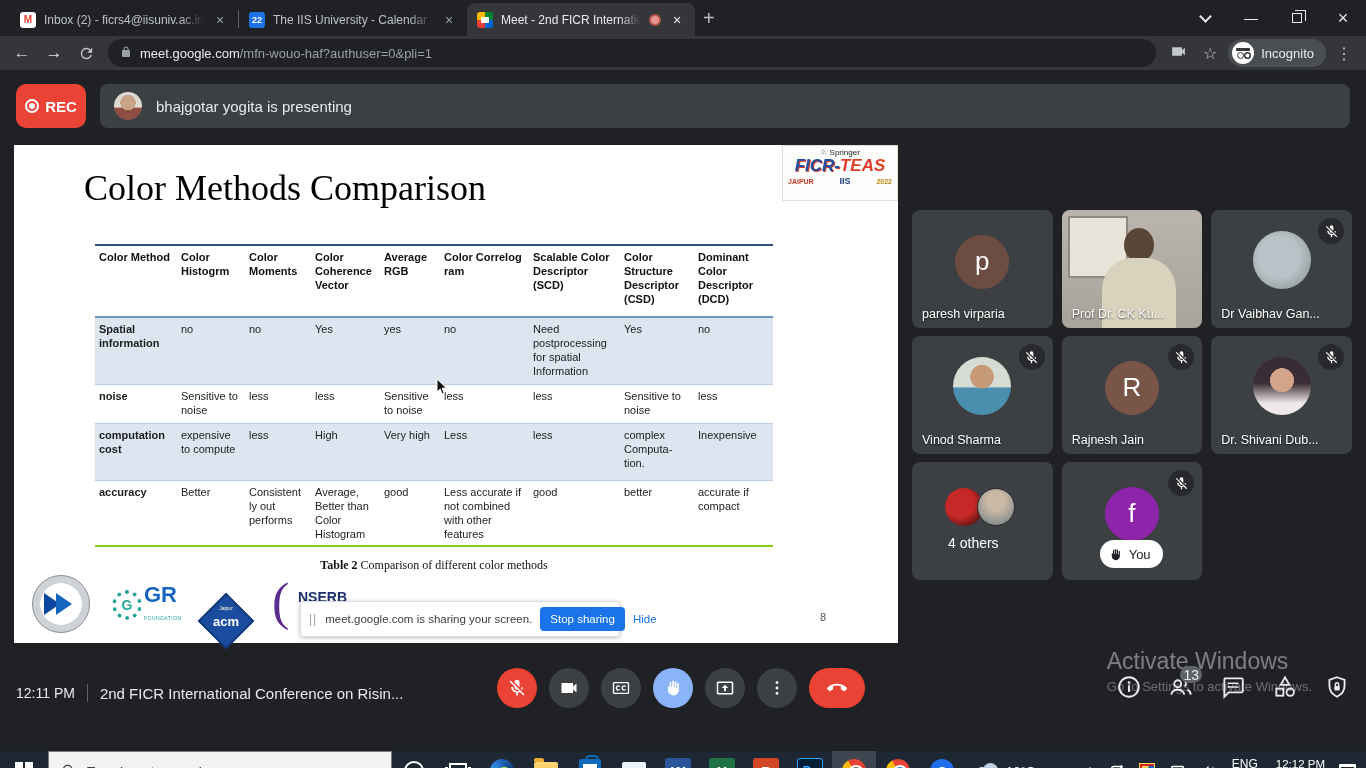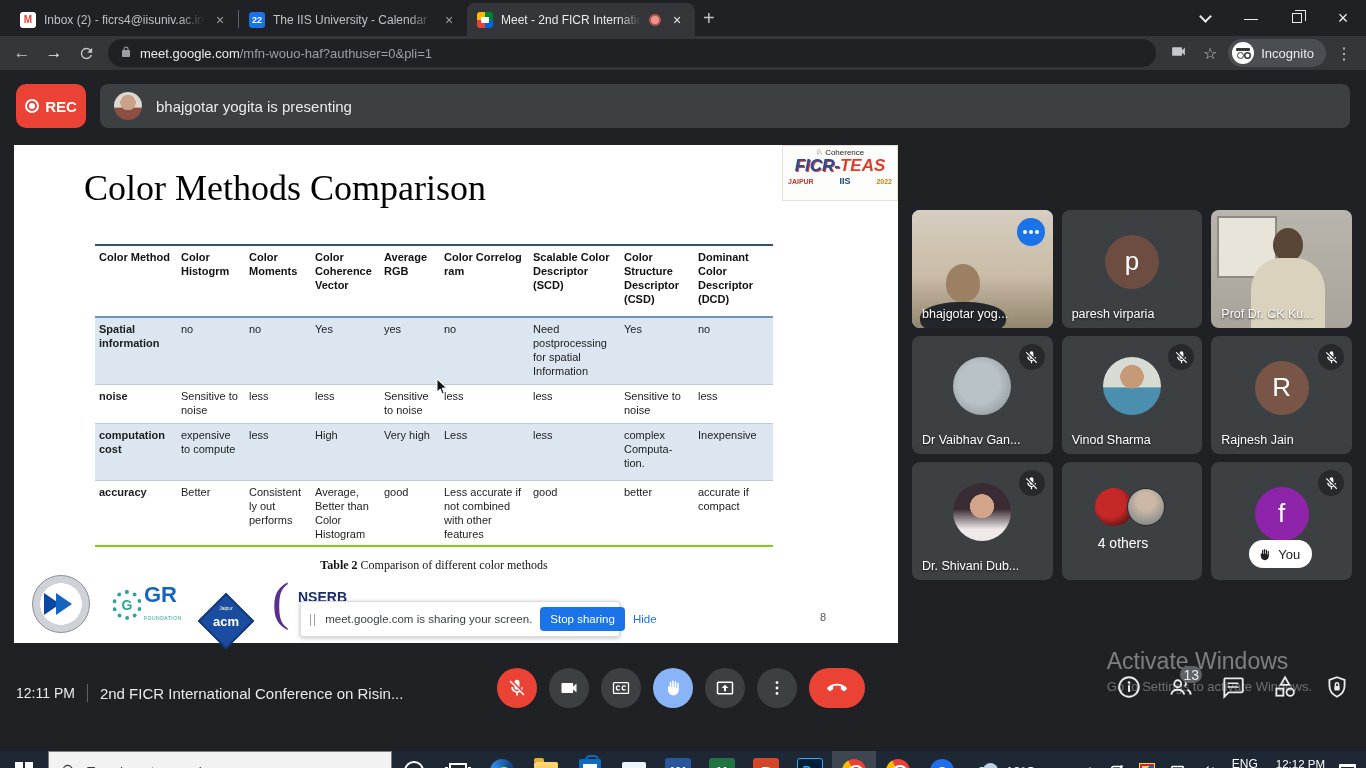--- a/index.html
+++ b/index.html
@@ -337,21 +337,21 @@
       <span class="ring"></span>
       <span>REC</span>
     </div>
     <div class="presenting">
       <span class="pav"></span>
       <span>bhajgotar yogita is presenting</span>
     </div>
 
     <div class="slide">
       <div class="ficr">
-        <div class="sp"><span>♘</span> <span>Coherence</span></div>
+        <div class="sp"><span>♘</span> <span>Springer</span></div>
         <div class="big"><span class="b1">FICR-</span><span class="b2">TEAS</span></div>
         <div class="strip">
           <span class="j">JAIPUR</span>
           <span class="i">IIS</span>
           <span class="y">2022</span>
         </div>
       </div>
 
       <div class="slide-title">Color Methods Comparison</div>
 
@@ -446,32 +446,20 @@
         <button class="stop">Stop sharing</button>
         <span class="hide">Hide</span>
       </div>
 
       <svg class="cursor" viewBox="0 0 12 18">
         <path d="M1 1l0 13 3.2-3 2 5 2-1-2-4.8 4.3-.3z" fill="#111" stroke="#fff" stroke-width="1"></path>
       </svg>
     </div>
 
     <div class="tiles" id="tiles">
-        <div class="tile active">
-          <div class="bg-warm" style="position: absolute; inset: 0px;">
-            <i class="sil-head"></i>
-            <i class="sil-body"></i>
-          </div>
-          <div class="name">bhajgotar yog...</div>
-          <div class="menu">
-            <i></i>
-            <i></i>
-            <i></i>
-          </div>
-        </div>
         <div class="tile">
           <div class="letter" style="background: rgb(109, 76, 65);">p</div>
           <div class="name">paresh virparia</div>
         </div>
         <div class="tile">
           <div class="bg-room" style="position: absolute; inset: 0px;">
             <i class="win"></i>
             <i class="sil-head"></i>
             <i class="sil-body"></i>
           </div>

